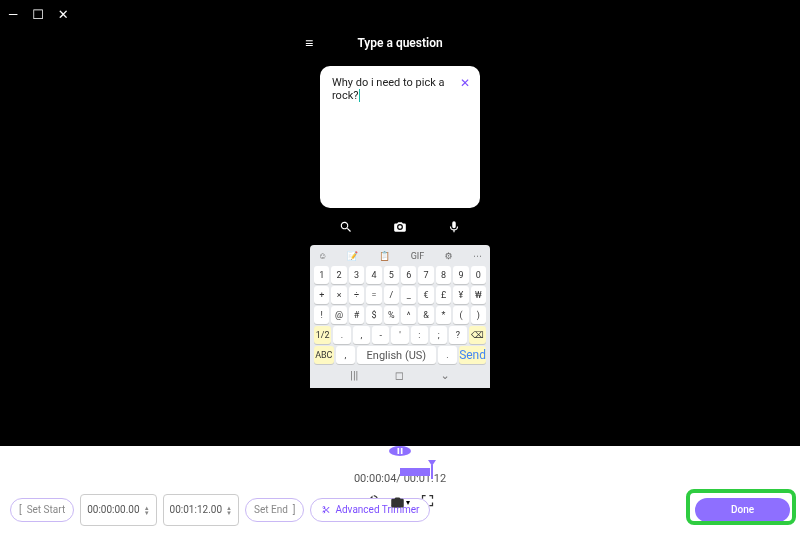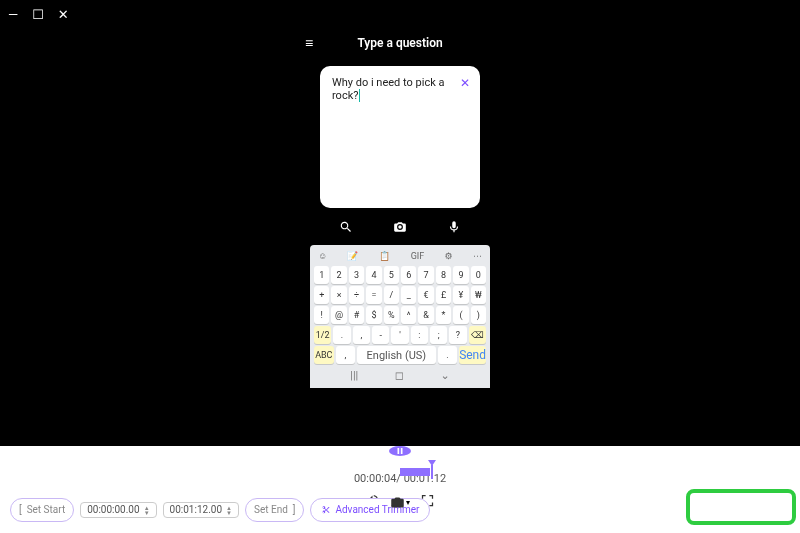--- a/index.html
+++ b/index.html
@@ -35,21 +35,21 @@
 .timeline-handle::before { content:''; position:absolute; top:0; left:0; border-left:4px solid transparent; border-right:4px solid transparent; border-top:6px solid #8e6fff; }
 .timeline-handle::after { content:''; position:absolute; top:5px; left:3px; width:2px; height:14px; background:#8e6fff; }
 .time-text { font-size:11px; color:#555; white-space:nowrap; }
 .right-icons { display:flex; align-items:center; gap:10px; }
 .right-icons svg { width:15px; height:15px; fill:#333; cursor:pointer; }
 .cam-wrap { position:relative; display:flex; align-items:center; }
 .cam-wrap .caret { font-size:8px; margin-left:1px; }
 .bottom { height:47px; display:flex; align-items:center; padding:0 10px; gap:6px; }
 .pill { height:24px; border:1px solid #c9b8f5; border-radius:12px; font-size:10px; color:#888; display:flex; align-items:center; padding:0 10px; background:#fff; cursor:pointer; }
 .pill.brk { padding:0 8px; }
-.field { height:16px; border:1px solid #ccc; border-radius:4px; font-size:10px; color:#555; display:flex; align-items:center; padding:4px 6px; background:#fff; position:relative; }
+.field { height:32px; border:1px solid #ccc; border-radius:4px; font-size:10px; color:#555; display:flex; align-items:center; padding:4px 6px; background:#fff; position:relative; }
 .spinner { display:flex; flex-direction:column; margin-left:4px; font-size:6px; line-height:5px; color:#888; }
 .spinner span { cursor:pointer; }
 .adv { color:#7c4dff; }
 .adv svg { width:10px; height:10px; fill:#7c4dff; margin-right:4px; }
 .back-btn { width:95px; justify-content:center; background:#eee; border-color:#ddd; color:#555; }
 .done-btn { width:95px; justify-content:center; background:#8e6fff; color:#fff; border:none; font-weight:500; }
 .done-highlight { position:absolute; right:4px; bottom:8px; width:110px; height:36px; border:4px solid #2ecc40; border-radius:8px; pointer-events:none; }
 </style>
 </head>
 <body>
@@ -200,15 +200,16 @@
       </div>
     </div>
   <div class="pill brk"><span>Set End</span>&nbsp; ]</div>
   <div class="pill adv">
       <svg viewBox="0 0 24 24">
         <path d="M9.6 7.6a3 3 0 10-1.2 1.2L11 11.4l-2.6 2.6a3 3 0 101.2 1.2L12 12.6l6 6h2v-1L9.6 7.6zM6 8a1.5 1.5 0 110-3 1.5 1.5 0 010 3zm0 11a1.5 1.5 0 110-3 1.5 1.5 0 010 3zM20 5v1l-6 6-1.2-1.2L18 5h2z"></path>
       </svg>
       <span>Advanced Trimmer</span>
     </div>
   <div style="flex:1"></div>
+  <div class="pill done-btn">Done</div>
 </div>
 
 <div class="done-highlight"></div>
 
 </body></html>

